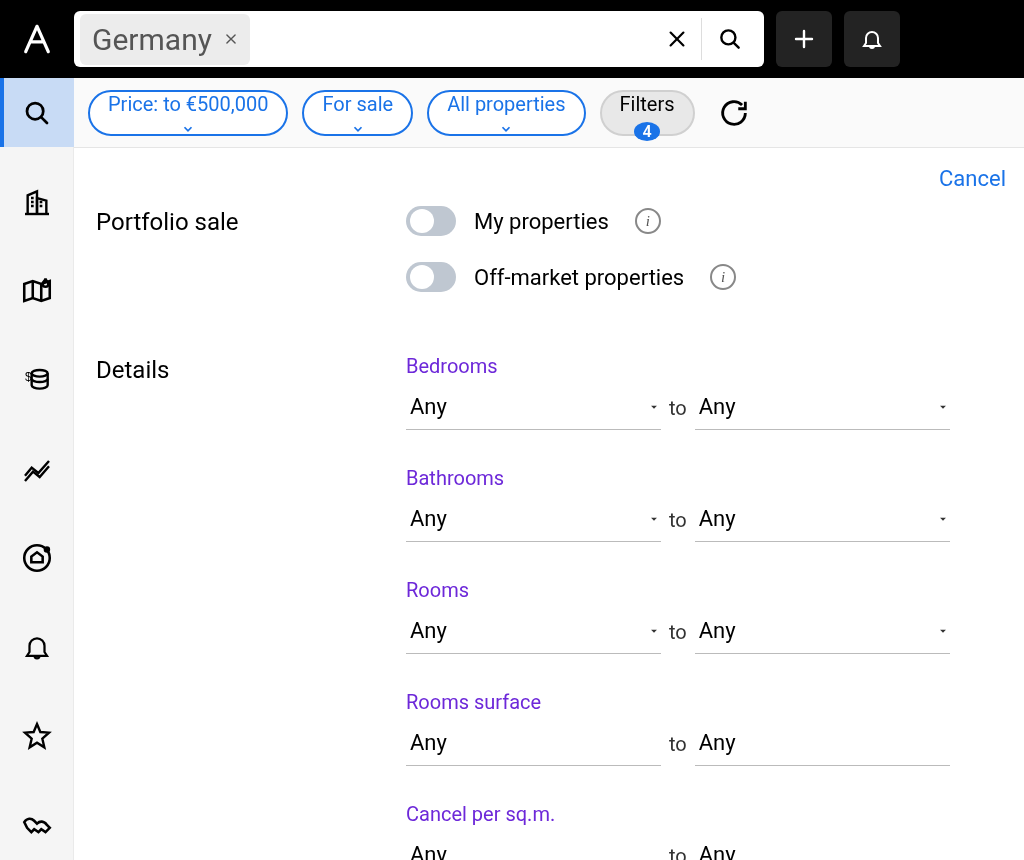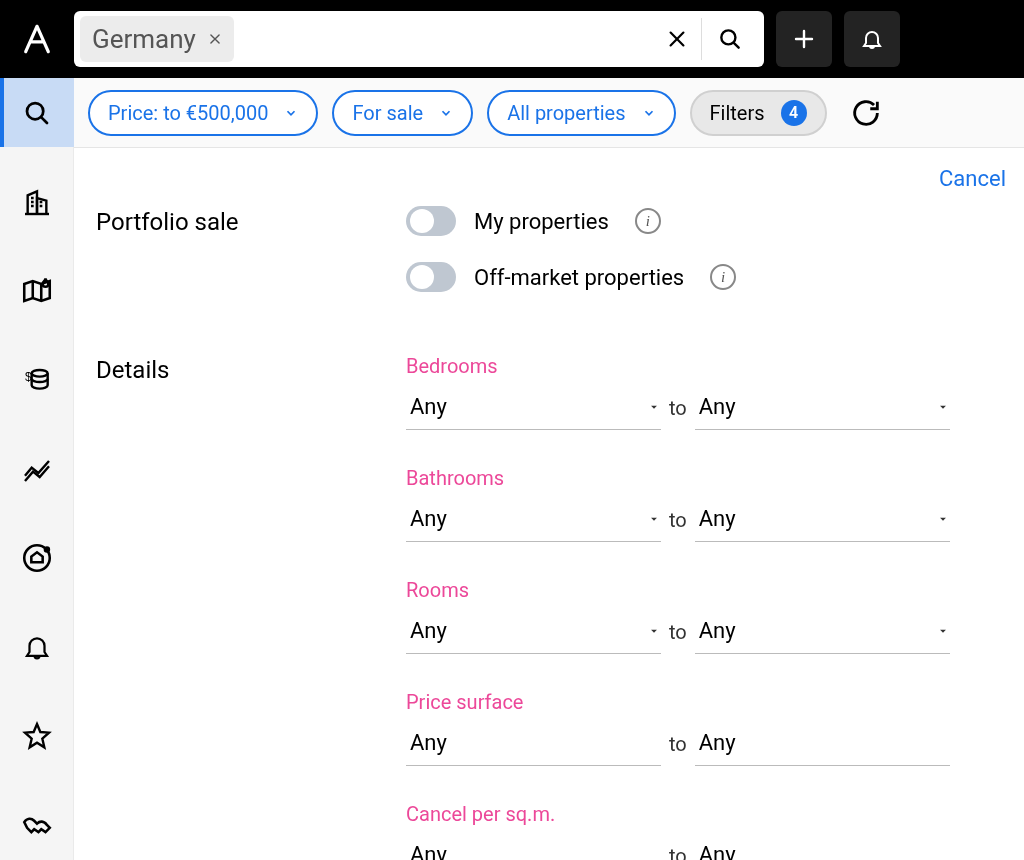--- a/index.html
+++ b/index.html
@@ -38,21 +38,21 @@
     padding: 0 6px 0 6px;
     max-width: 690px;
   }
   .chip {
     background: #ececec;
     border-radius: 6px;
     padding: 8px 12px;
     display: flex;
     align-items: center;
     gap: 12px;
-    font-size: 26px;
+    font-size: 30px;
     color: #555;
   }
   .chip-x { font-size: 18px; color: #555; cursor: pointer; }
   .spacer-flex { flex: 1; }
   .searchbox .clearbtn {
     width: 48px; height: 48px;
     display:flex;align-items:center;justify-content:center;
     cursor: pointer;
   }
   .searchbox .divider {
@@ -124,23 +124,24 @@
   }
   .pill {
     height: 46px;
     border-radius: 24px;
     border: 2px solid #1a73e8;
     color: #1a73e8;
     background: #fff;
     display:flex;align-items:center;
     padding: 0 18px;
     font-size: 20px;
-    gap: 16px;
+    gap: 6px;
     white-space: nowrap;
     cursor:pointer;
+    flex-direction:column;
   }
   .pill.neutral {
     border-color: #bdbdbd;
     color: #000;
     background: #fff;
   }
   .pill.grey {
     border-color: #d0d0d0;
     background: #e8e8e8;
     color: #000;
@@ -210,21 +211,21 @@
     width: 26px; height: 26px; border-radius: 50%;
     border: 2px solid #888;
     display:flex;align-items:center;justify-content:center;
     color:#555; font-size:15px; font-family: Georgia, serif; font-style: italic;
     margin-left: 8px;
     cursor:pointer;
   }
 
   .field-group { margin-bottom: 36px; }
   .field-label {
-    color: #ec4899;
+    color: #6d28d9;
     font-size: 20px;
     margin-bottom: 10px;
   }
   .range-row {
     display:flex;align-items:flex-end;gap: 8px;
   }
   .select {
     width: 255px;
     border: none;
     border-bottom: 1px solid #bbb;
@@ -485,21 +486,21 @@
                   <span>Any</span>
                   <span class="caret2">
                     <svg width="14" height="14" viewBox="0 0 24 24" fill="#333">
                       <path d="M7 10 L12 15 L17 10 Z"></path>
                     </svg>
                   </span>
                 </div>
               </div>
             </div>
             <div class="field-group">
-              <div class="field-label">Price surface</div>
+              <div class="field-label">Rooms surface</div>
               <div class="range-row">
                 <div class="textlike">Any</div>
                 <div class="to">to</div>
                 <div class="textlike">Any</div>
               </div>
             </div>
             <div class="field-group">
               <div class="field-label">Cancel per sq.m.</div>
               <div class="range-row">
                 <div class="textlike">Any</div>

